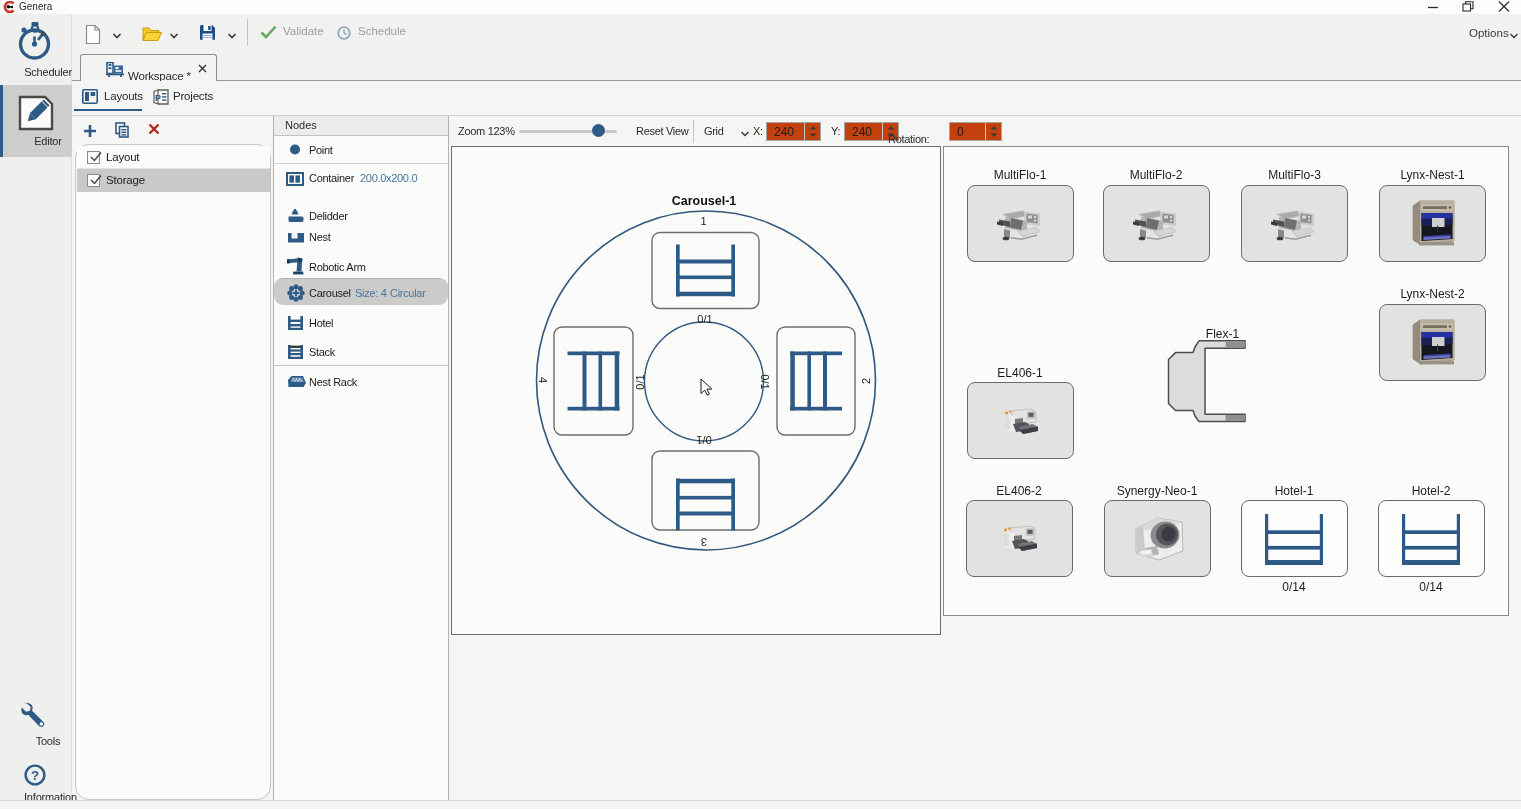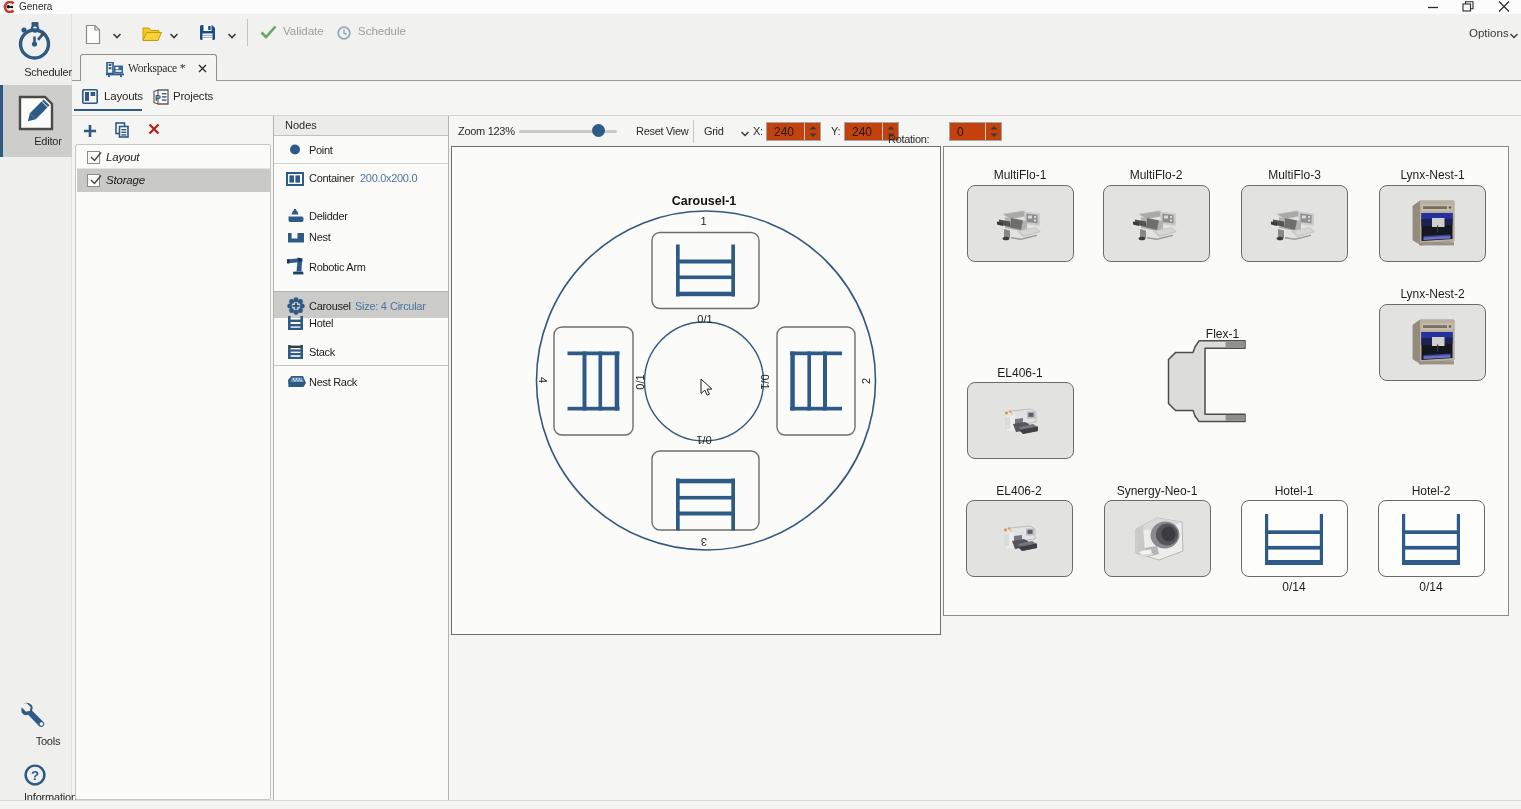--- a/index.html
+++ b/index.html
@@ -17,39 +17,39 @@
 .chev { position:absolute; width:10px; height:10px; }
 #toolbar .chev { top:17px !important; }
 #tbsep { position:absolute; left:247px; top:5px; width:1px; height:27px; background:#c4c4c2; }
 .tbtext { position:absolute; top:11px; font-size:11.5px; color:#9d9d9b; }
 #options { position:absolute; left:1469px; top:13px; font-size:11.5px; color:#3a3a3a; }
 
 
 #tabrow { left:0; top:52px; width:1521px; height:29px; background:#f1f1ef; }
 #tabline { position:absolute; left:0px; top:28px; width:1521px; height:1px; background:#9b9b99; }
 #tab1 { position:absolute; left:80px; top:2px; width:137px; height:27px; background:#f4f4f2; border:1px solid #8f8f8d; border-bottom:none; border-radius:3px 3px 0 0; }
-#tab1 .tabtext { position:absolute; left:47px; top:7px; font-size:11.5px; letter-spacing:-0.2px; color:#2a2a2a;font-family:Liberation Serif, serif; }
+#tab1 .tabtext { position:absolute; left:47px; top:15px; font-size:11.5px; letter-spacing:-0.2px; color:#2a2a2a; }
 
 
 #contentbg { left:72px; top:81px; width:1449px; height:721px; background:#f5f5f3; }
 
 
 #subtabs { left:72px; top:81px; width:1449px; height:35px; }
 .subtabtext { position:absolute; top:9px; font-size:11.5px; letter-spacing:-0.2px; color:#2a2a2a; }
 #layoutsul { position:absolute; left:2px; top:28px; width:68px; height:2.4px; background:#2e5a86; }
 #subtabline { position:absolute; left:0px; top:34px; width:1449px; height:1px; background:#d4d4d2; }
 
 
 #sidebar { left:0; top:14px; width:72px; height:786px; background:#efefed; border-right:1px solid #e0e0de; }
 #sideSel { position:absolute; left:0; top:71px; width:72px; height:72px; background:#cdcdcb; }
 #sideSelBar { position:absolute; left:0; top:71px; width:3px; height:72px; background:#2e5a86; }
 .sidelabel { position:absolute; width:72px; text-align:center; font-size:11px; letter-spacing:-0.2px; color:#2a2a2a;padding-left:24px; }
 
 
-#listpanel { left:75px; top:144px; width:196px; height:656px; background:#fbfbfa; border:1px solid #c6c6c4; border-radius:2px;font-style:italic; }
+#listpanel { left:75px; top:144px; width:196px; height:656px; background:#fbfbfa; border:1px solid #c6c6c4; border-radius:14px; }
 .lrow { position:absolute; left:1px; width:193px; height:23px; }
 .lrow .cb { position:absolute; left:10px; top:5px; width:13px; height:13px; background:#fdfdfd; border:1px solid #8a8a88; }
 .lrow .cbt { position:absolute; left:29px; top:5px; font-size:11.5px; letter-spacing:-0.2px; color:#1c1c1c; }
 .check { position:absolute; left:0px; top:-3px; width:16px; height:16px; }
 
 
 #nodespanel { left:273px; top:116px; width:176px; height:684px; background:#fbfbfa; border-left:1px solid #b3b3b1; border-right:1px solid #b3b3b1; }
 #nodeshead { position:absolute; left:0; top:0; width:174px; height:20px; background:#ececea; border-bottom:1px solid #c2c2c0; }
 #nodeshead span { position:absolute; left:11px; top:3px; font-size:11px; color:#2a2a2a; }
 .nrow { position:absolute; left:0; width:174px; height:29px; }
@@ -288,21 +288,21 @@
       <svg class="nicon" style="top:4px; width:19px; height:19px;" viewBox="0 0 19 19">
         <path d="M6.5 14.5 L6 17.5 L16.5 17.5 L16 14.5 z" fill="#2e5a86"></path>
         <rect x="6.2" y="15.3" width="10" height="1.2" fill="#16355c"></rect>
         <path d="M9.5 14.5 L10.5 3.5 L15 4 L14.5 14.5 z" fill="#2e5a86"></path>
         <path d="M0.5 2.5 L11.5 1.2 L12.3 5.2 L0.5 6.2 z" fill="#2e5a86"></path>
         <rect x="0" y="2.2" width="2.6" height="4.2" fill="#16355c"></rect>
         <path d="M10.5 0.5 L15.5 1.5 L15.2 5 L11.5 4.5 z" fill="#16355c"></path>
       </svg>
       <span class="ntext">Robotic Arm</span>
     </div>
-    <div class="nrow" style="top:175px; height:26.9px; background:#cbcbc9; border-top:1px solid #b2b2b0;">
+    <div class="nrow" style="top:162px; height:26.9px; background:#cbcbc9; border-top:1px solid #b2b2b0;border-radius:9px;">
       <svg class="nicon" style="top:5px; width:18px; height:18px;" viewBox="0 0 18 18">
         <g fill="#2e5a86">
           <circle cx="9" cy="2.8" r="2.5"></circle>
             <circle cx="13.4" cy="4.6" r="2.5"></circle>
             <circle cx="15.2" cy="9" r="2.5"></circle>
           <circle cx="13.4" cy="13.4" r="2.5"></circle>
             <circle cx="9" cy="15.2" r="2.5"></circle>
             <circle cx="4.6" cy="13.4" r="2.5"></circle>
           <circle cx="2.8" cy="9" r="2.5"></circle>
             <circle cx="4.6" cy="4.6" r="2.5"></circle>

